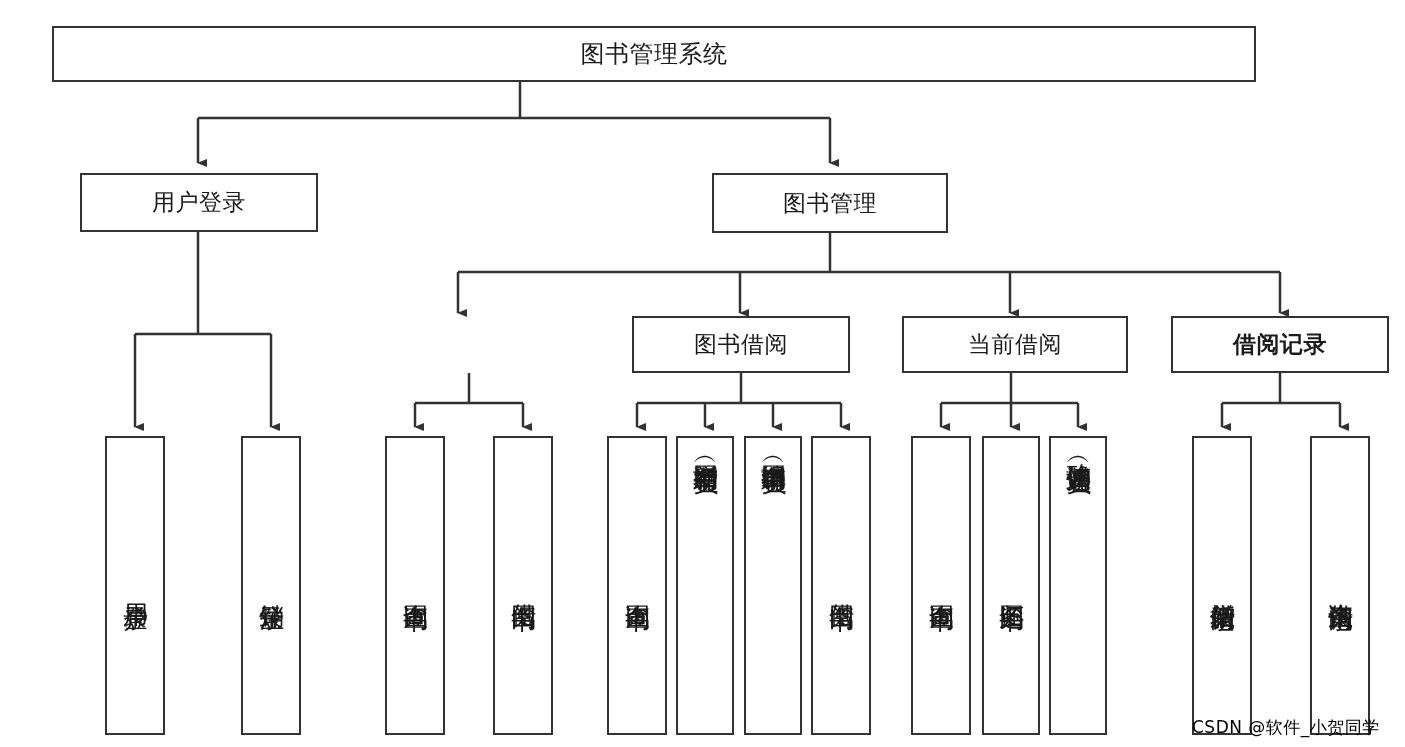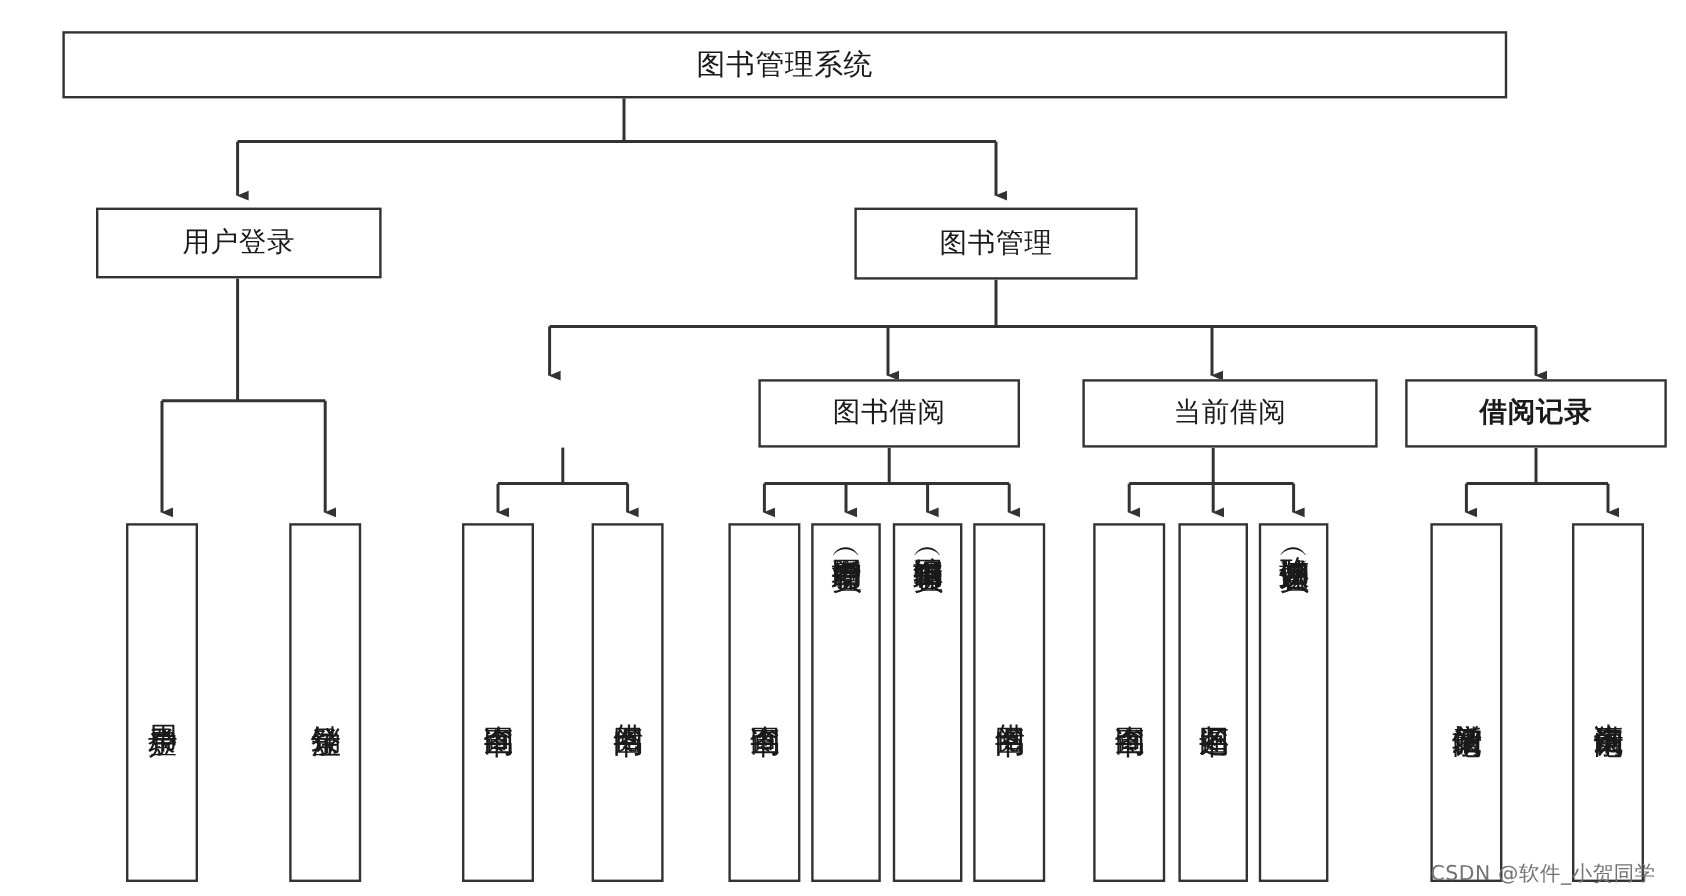--- a/index.html
+++ b/index.html
@@ -61,21 +61,21 @@
     white-space: normal;
     max-height: 286px;
   }
   .node.vert.centered {
     align-items: center;
     padding-top: 0;
   }
   .watermark {
     position: absolute;
     font-size: 17px;
-    color: #737373;
+    color: #000000;
     white-space: nowrap;
     letter-spacing: 0.5px;
   }
 </style>
 </head>
 <body>
 
 <div id="canvas">
 
   <svg id="wires" viewBox="0 0 1405 747">
@@ -135,21 +135,21 @@
   <div class="node horiz" style="left:80px; top:173px; width:238px; height:59px;">
     <span class="label">用户登录</span>
   </div>
   <div class="node horiz" style="left:712px; top:173px; width:236px; height:60px;">
     <span class="label">图书管理</span>
   </div>
 
   <div class="node horiz" style="left:632px; top:316px; width:218px; height:57px;">
     <span class="label">图书借阅</span>
   </div>
-  <div class="node horiz" style="left:902px; top:316px; width:246px; height:57px;">
+  <div class="node horiz" style="left:902px; top:316px; width:226px; height:57px;">
     <span class="label">当前借阅</span>
   </div>
   <div class="node horiz" style="left:1171px; top:316px; width:218px; height:57px;font-weight:bold;">
     <span class="label">借阅记录</span>
   </div>
 
   <div class="node vert centered" style="left:105px; top:436px; width:60px; height:299px;">
     <span class="label">用户登录</span>
   </div>
   <div class="node vert centered" style="left:241px; top:436px; width:60px; height:299px;">

